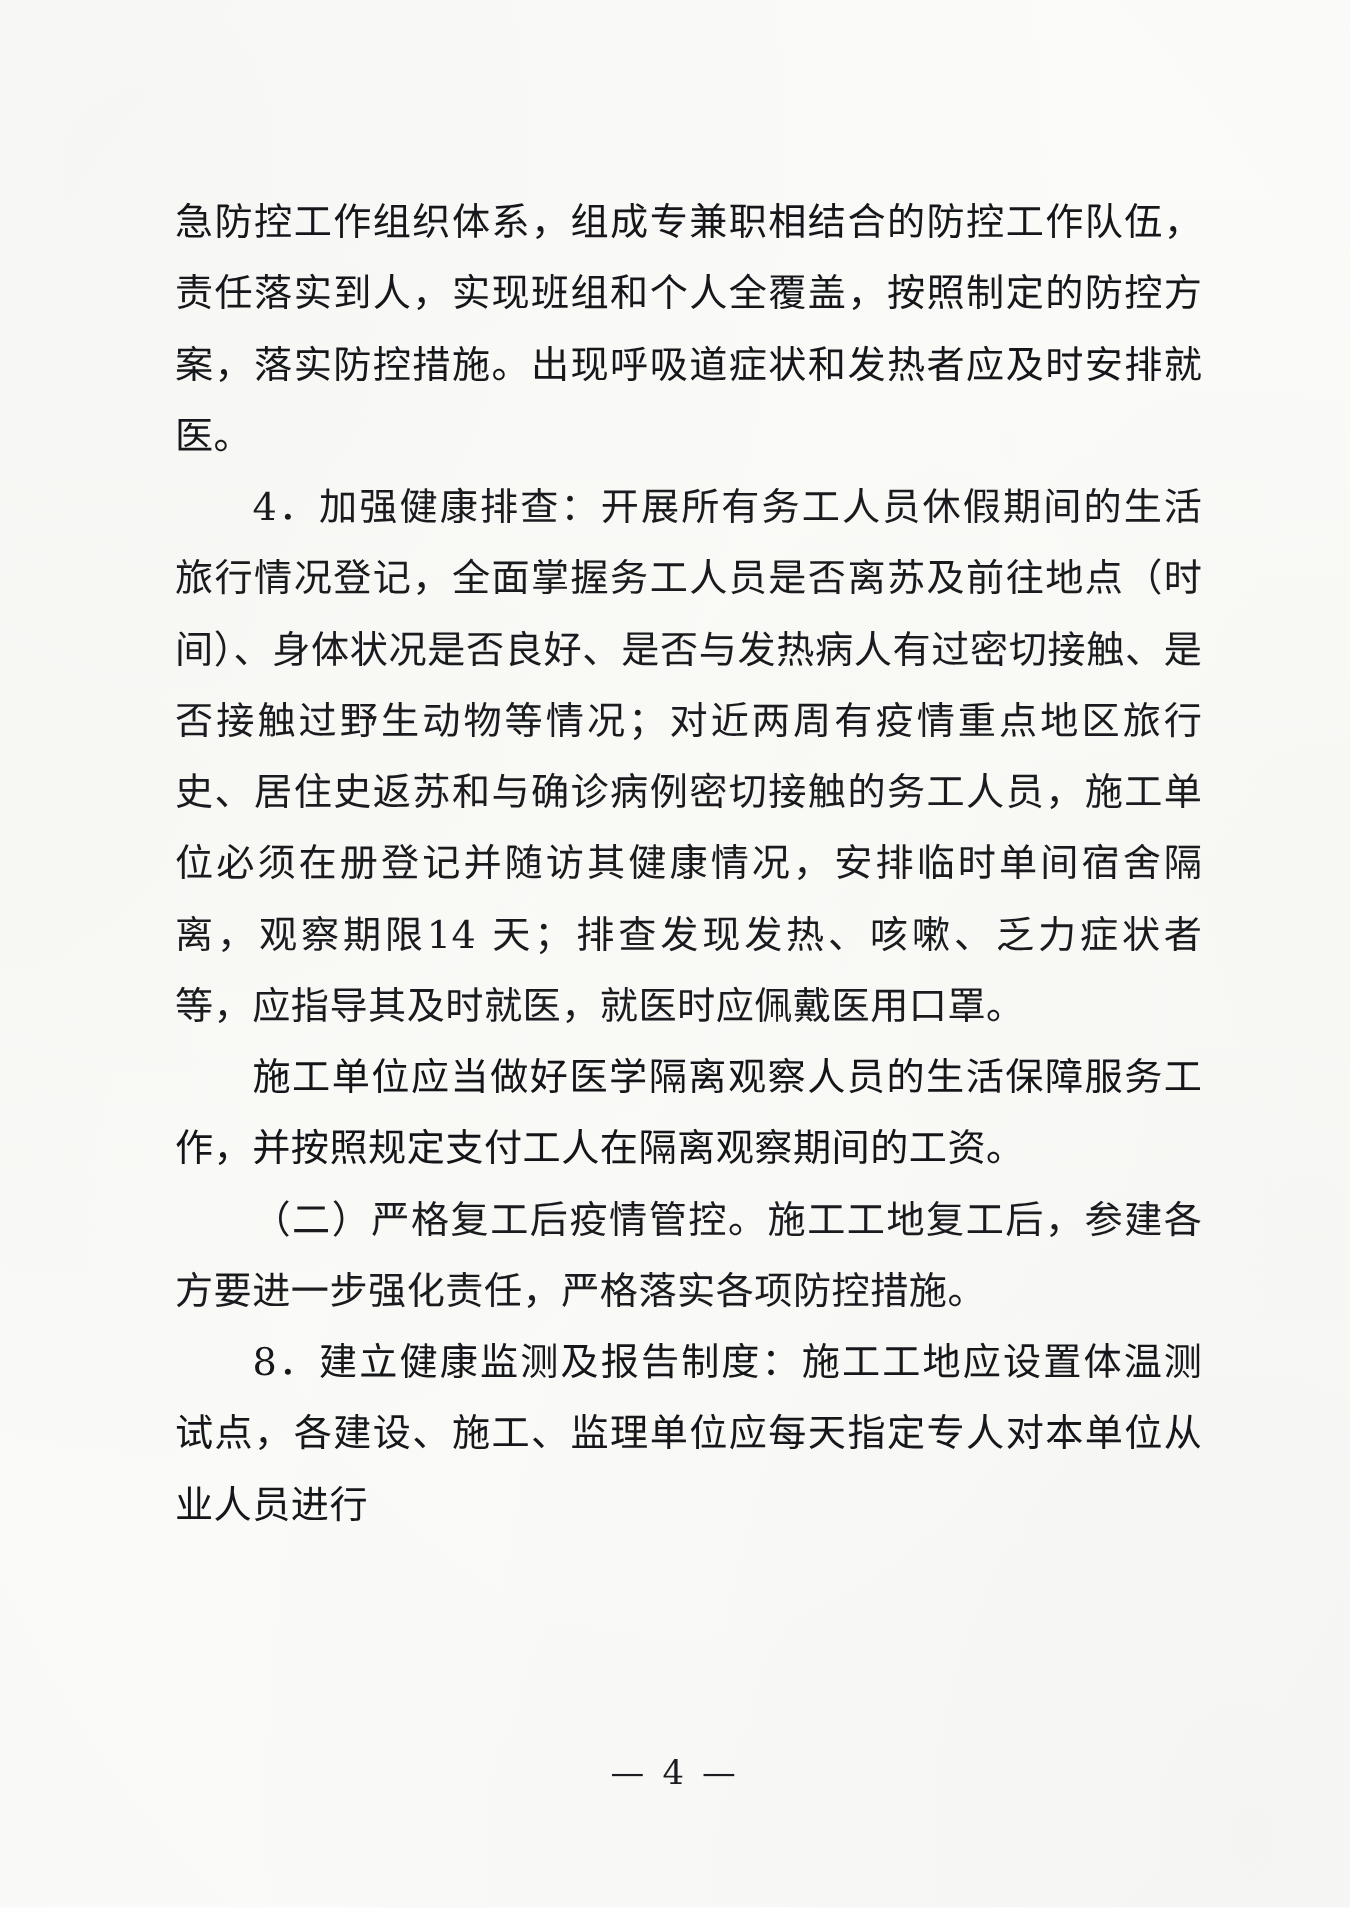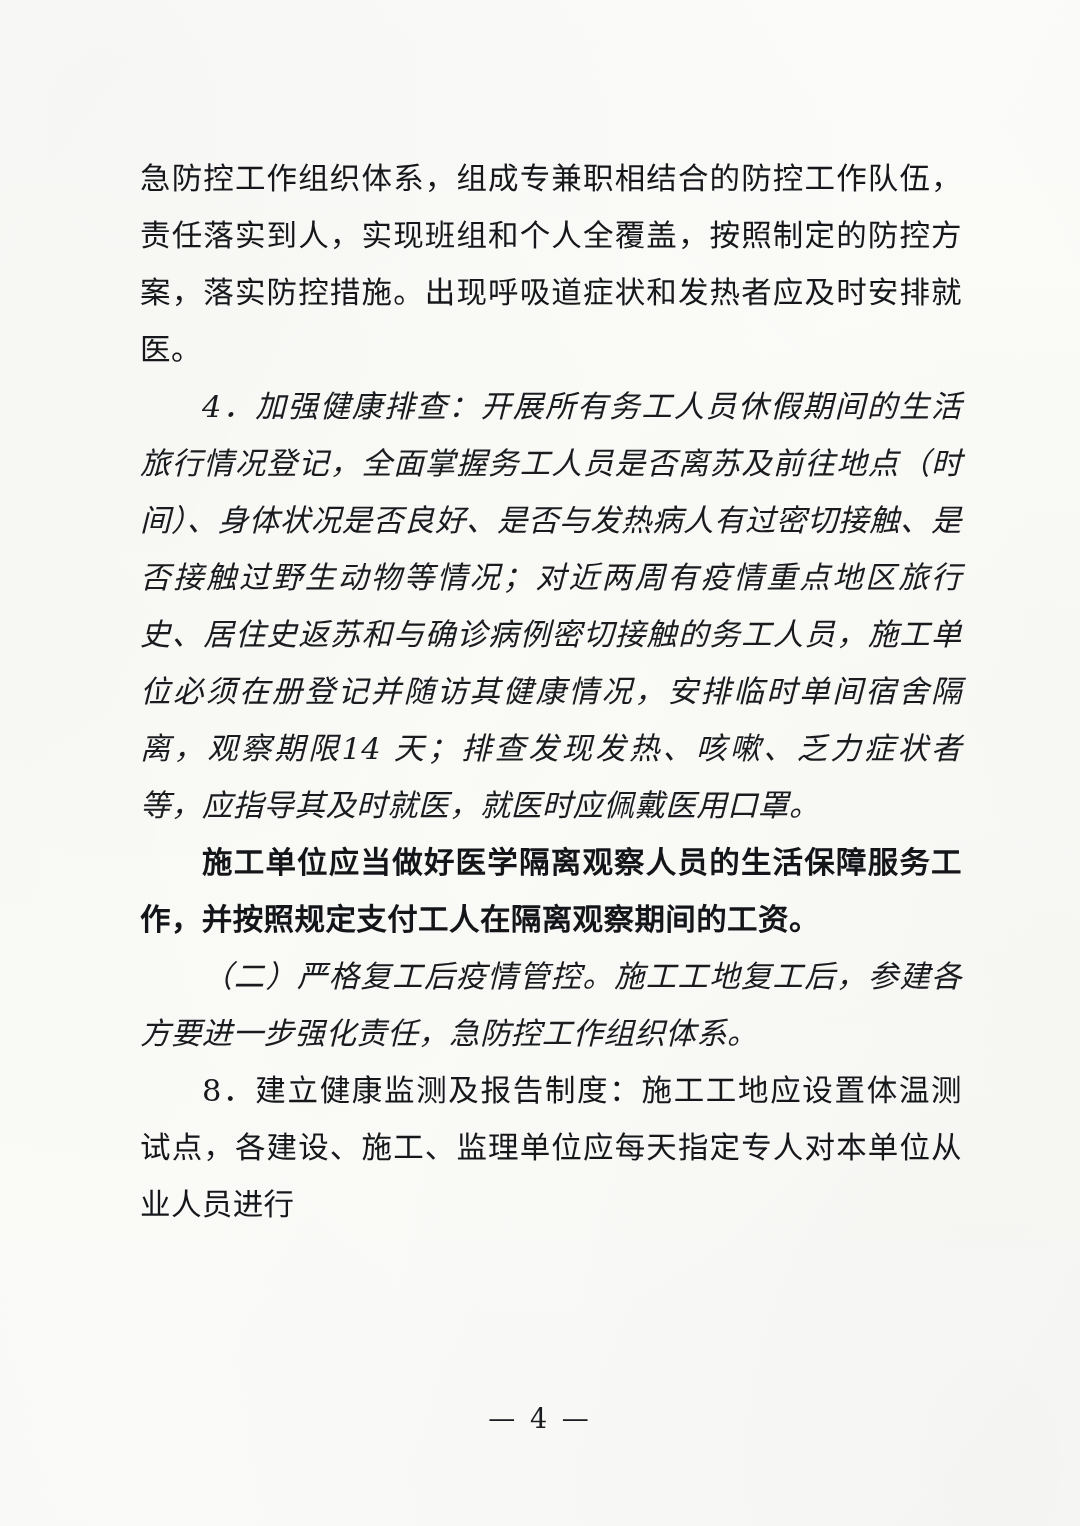--- a/index.html
+++ b/index.html
@@ -61,33 +61,33 @@
     color: #1a1c20;
     letter-spacing: 3px;
     font-family: "DejaVu Serif", "Liberation Serif", serif;
   }
   .page-number-wrap {
     display: inline-block;
     padding-left: 0px;
   }
   
   .ink-a { color: #15171b; }
-  .ink-b { color: #191b1f; font-style: italic; }
-  .ink-c { color: #131519; font-weight: bold; }
+  .ink-b { color: #191b1f; }
+  .ink-c { color: #131519; }
 </style>
 </head>
 <body>
 
 <div class="page">
 
   <div class="body-text">
     <p class="para ink-a">急防控工作组织体系，组成专兼职相结合的防控工作队伍，责任落实到人，实现班组和个人全覆盖，按照制定的防控方案，落实防控措施。出现呼吸道症状和发热者应及时安排就医。</p>
     <p class="para indent ink-b">4．加强健康排查：开展所有务工人员休假期间的生活旅行情况登记，全面掌握务工人员是否离苏及前往地点（时间）、身体状况是否良好、是否与发热病人有过密切接触、是否接触过野生动物等情况；对近两周有疫情重点地区旅行史、居住史返苏和与确诊病例密切接触的务工人员，施工单位必须在册登记并随访其健康情况，安排临时单间宿舍隔离，观察期限14 天；排查发现发热、咳嗽、乏力症状者等，应指导其及时就医，就医时应佩戴医用口罩。</p>
     <p class="para indent ink-c">施工单位应当做好医学隔离观察人员的生活保障服务工作，并按照规定支付工人在隔离观察期间的工资。</p>
-    <p class="para indent ink-b">（二）严格复工后疫情管控。施工工地复工后，参建各方要进一步强化责任，急防控工作组织体系。</p>
+    <p class="para indent ink-b">（二）严格复工后疫情管控。施工工地复工后，参建各方要进一步强化责任，严格落实各项防控措施。</p>
     <p class="para indent ink-a">8．建立健康监测及报告制度：施工工地应设置体温测试点，各建设、施工、监理单位应每天指定专人对本单位从业人员进行</p>
   </div>
 
   <div class="footer">
     <span class="page-number-wrap">— 4 —</span>
   </div>
 
 </div>
 
 </body></html>

